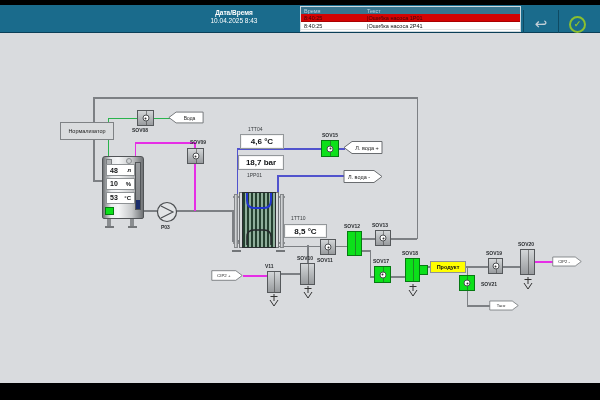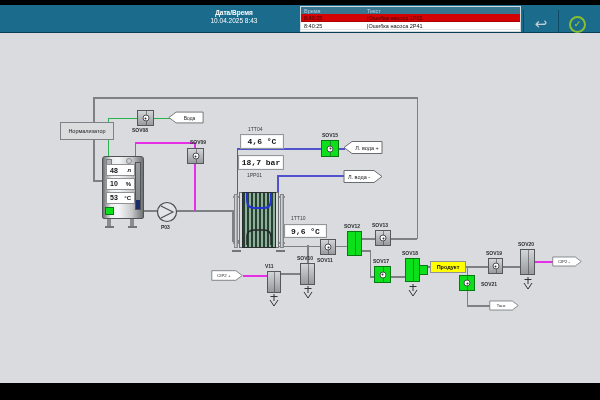--- a/index.html
+++ b/index.html
@@ -43,21 +43,21 @@
   
   .valve { position:absolute; background:linear-gradient(180deg,#d3d6d8,#989b9e); border:1px solid #55585b; }
   .valve.green { background:#0ce01a; border-color:#067a12; }
   .valve .stem { position:absolute; left:50%; top:0; bottom:0; width:1px; background:rgba(50,50,50,.5); }
   .valve .port { position:absolute; left:50%; top:50%; transform:translate(-50%,-50%); width:7px; height:7px; border-radius:50%; background:#fff; border:1px solid #4c4f52; }
   .valve .port::after { content:""; position:absolute; left:50%; top:50%; transform:translate(-50%,-50%); width:2px; height:2px; border-radius:50%; background:#333; }
 
   .vlabel { position:absolute; font-size:5px; font-weight:bold; color:#2a2d30; white-space:nowrap; }
   .tag { position:absolute; font-size:5px; color:#3a3d40; white-space:nowrap; }
 
-  .vbox { position:absolute; background:#fff; border:1px solid #93979a; box-shadow:inset 0 0 0 1px #f2f2f2; display:flex; align-items:center; justify-content:center; font-weight:bold; color:#101214;font-family:Liberation Mono, monospace; }
+  .vbox { position:absolute; background:#fff; border:1px solid #93979a; box-shadow:inset 0 0 0 1px #f2f2f2; display:flex; align-items:center; justify-content:center; font-weight:bold; color:#101214; }
 
   .flag { position:absolute; }
   .flag text { font-family:"Liberation Sans", sans-serif; font-size:5.5px; fill:#222; }
 
   .drain { position:absolute; }
 
   
   #tank { position:absolute; left:102px; top:156px; width:42px; height:63px; border:1px solid #515457; border-radius:3px 3px 2px 2px; background:linear-gradient(90deg,#6f7275 0%,#e9ebed 20%,#f6f7f8 38%,#c7c9cb 72%,#6f7275 100%); }
   #tank .topsq { position:absolute; left:3px; top:2px; width:6px; height:6px; background:#b2b5b7; border:1px solid #7a7d80; }
   #tank .topcirc { position:absolute; right:11px; top:1px; width:6px; height:6px; border-radius:50%; background:#ced1d3; border:1px solid #888b8e; }
@@ -217,21 +217,21 @@
   <div class="tag" style="left:248px;top:126px">1TT04</div>
   <div class="vbox" style="left:240px;top:134px;width:44px;height:15px;font-size:8px">
     <span>4,6 °C</span>
   </div>
   <div class="vbox" style="left:238px;top:155px;width:46px;height:15px;font-size:8px">
     <span>18,7 bar</span>
   </div>
   <div class="tag" style="left:247px;top:172px">1PP01</div>
   <div class="tag" style="left:291px;top:215px">1TT10</div>
   <div class="vbox" style="left:284px;top:224px;width:43px;height:14px;font-size:8px">
-    <span>9,6 °C</span>
+    <span>8,5 °C</span>
   </div>
 
   <div class="valve" style="left:137px;top:110px;width:17px;height:16px">
       <span class="stem"></span>
       <span class="port"></span>
     </div>
   <div class="vlabel" style="left:132px;top:127px">SOV08</div>
 
   <div class="valve" style="left:187px;top:148px;width:17px;height:16px">
       <span class="stem"></span>

